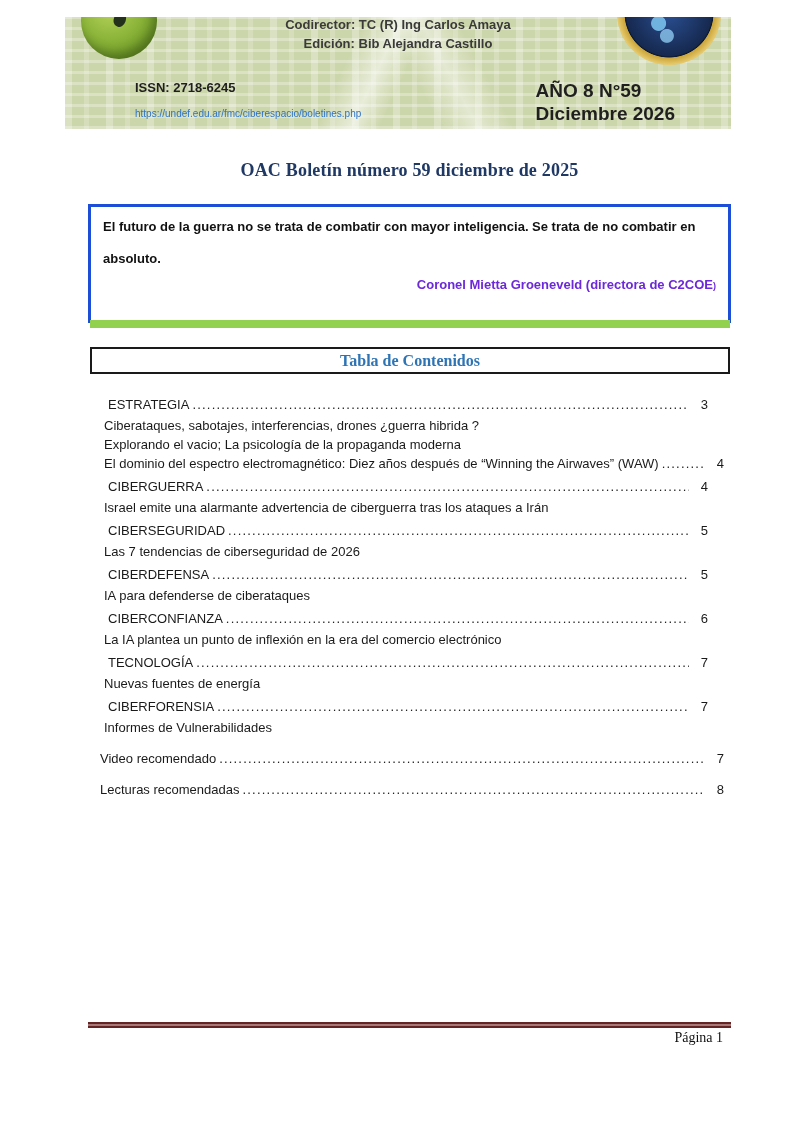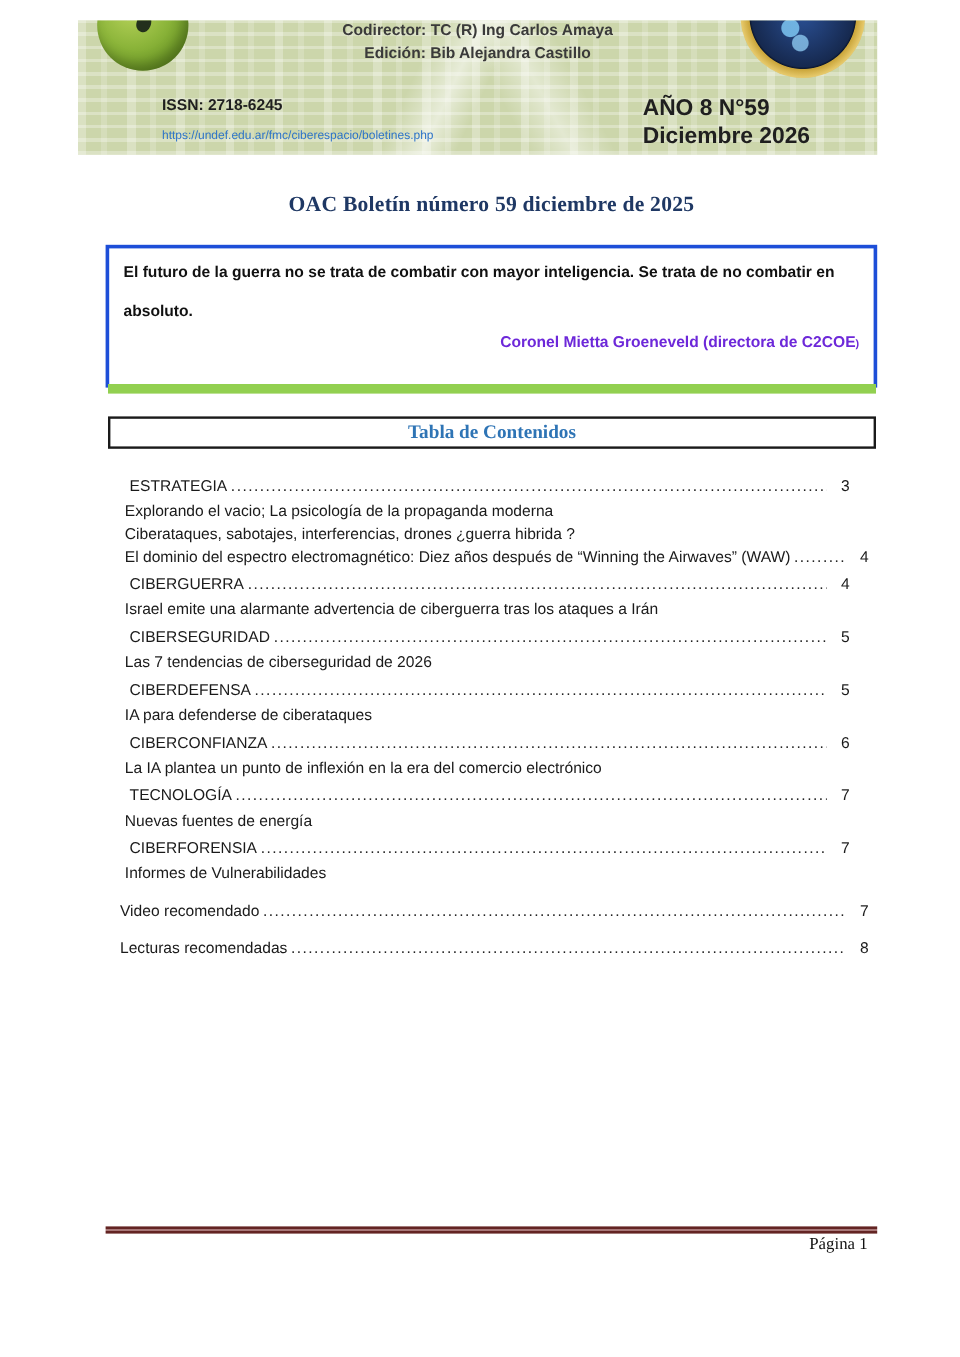--- a/index.html
+++ b/index.html
@@ -177,24 +177,24 @@
     <span class="toc-title">Tabla de Contenidos</span>
   </div>
 
   <nav class="toc-list" id="toc-list">
       <a class="toc-row lvl-section" href="#">
         <span class="toc-label">ESTRATEGIA</span>
         <span class="toc-leader"></span>
         <span class="toc-page">3</span>
       </a>
       <a class="toc-row lvl-article" href="#">
+        <span class="toc-label">Ciberataques, sabotajes, interferencias, drones ¿guerra hibrida ?</span>
+      </a>
+      <a class="toc-row lvl-article" href="#">
         <span class="toc-label">Explorando el vacio; La psicología de la propaganda moderna</span>
-      </a>
-      <a class="toc-row lvl-article" href="#">
-        <span class="toc-label">Ciberataques, sabotajes, interferencias, drones ¿guerra hibrida ?</span>
       </a>
       <a class="toc-row lvl-article" href="#">
         <span class="toc-label">El dominio del espectro electromagnético: Diez años después de “Winning the Airwaves” (WAW)</span>
         <span class="toc-leader"></span>
         <span class="toc-page">4</span>
       </a>
       <a class="toc-row lvl-section" href="#">
         <span class="toc-label">CIBERGUERRA</span>
         <span class="toc-leader"></span>
         <span class="toc-page">4</span>

